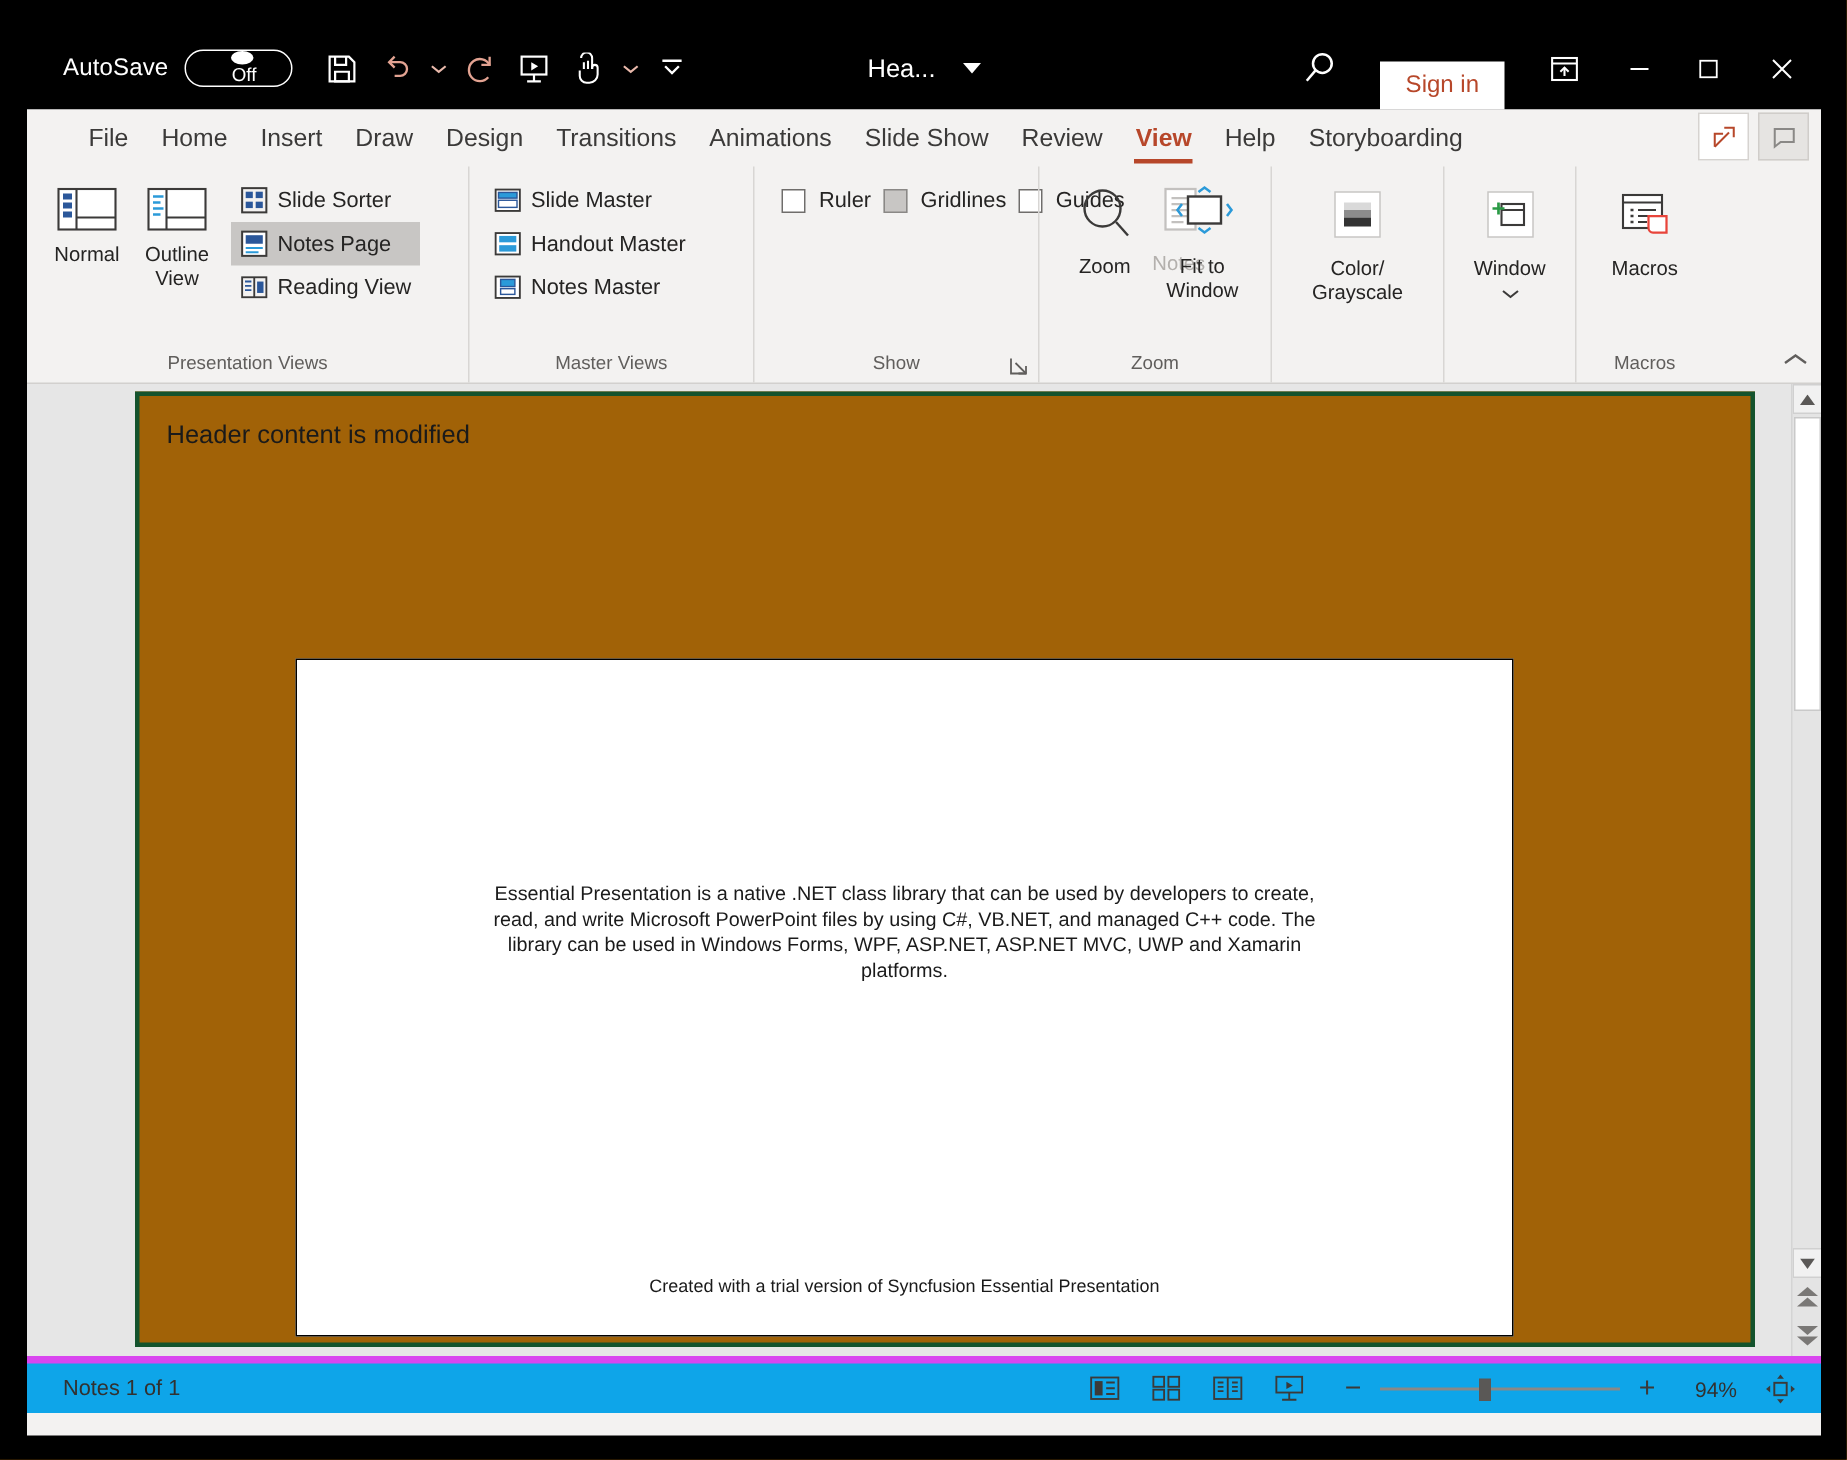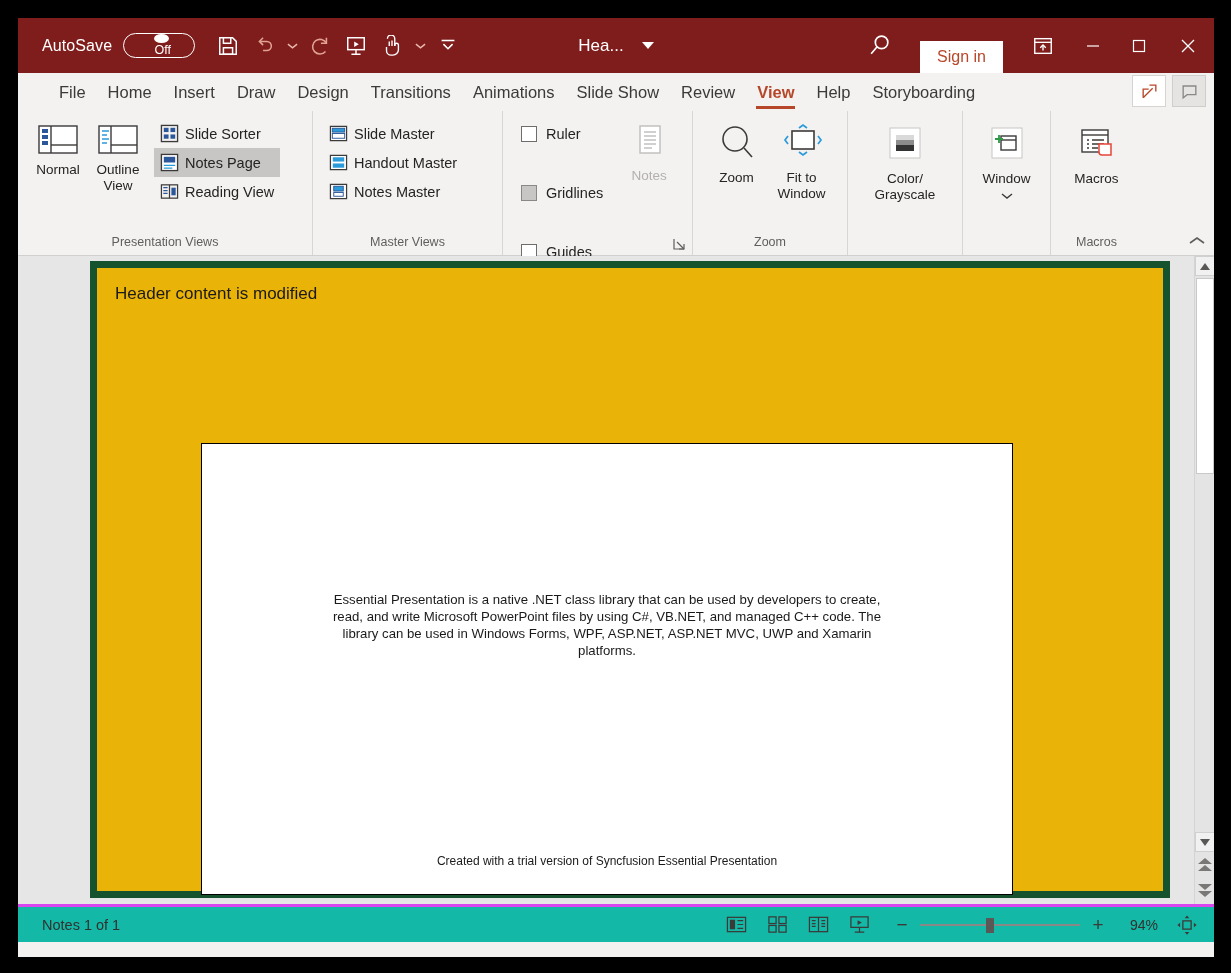--- a/index.html
+++ b/index.html
@@ -12,21 +12,21 @@
   .app-window {
     position: absolute;
     left: 18px; top: 18px;
     width: 1196px; height: 939px;
     background: #f3f2f1;
     overflow: hidden;
   }
 
   
   .titlebar {
-    height: 55px; background: #7f1d1d;
+    height: 55px; background: #000000;
     display: flex; align-items: center;
     position: relative;
   }
   .autosave-label {
     color: #fff; font-size: 16px; margin-left: 24px; letter-spacing: .1px;
   }
   .toggle {
     margin-left: 11px; width: 72px; height: 25px; border-radius: 13px;
     border: 1.5px solid #ffffff; display: flex; align-items: center;
     position: relative;
@@ -125,21 +125,21 @@
   .collapse-ribbon {
     position: absolute; right: 8px; bottom: 4px; color: #605e5c; cursor: pointer;
   }
 
   
   .workspace {
     position: relative; height: 648px; background: #e6e6e6; overflow: hidden;
   }
   .notes-page {
     position: absolute; left: 72px; top: 5px; width: 1080px; height: 637px;
-    background: #eab308; border: 7px solid #14532d;
+    background: #a16207; border: 3px solid #14532d;
   }
   .notes-header {
     position: absolute; left: 18px; top: 16px; font-size: 17px; color: #1a1a1a;
   }
   .slide-box {
     position: absolute; left: 104px; top: 175px; width: 812px; height: 452px;
     border: 1.6px solid #000; background: #fff;
   }
   .slide-body {
     position: absolute; left: 50%; top: 148px; transform: translateX(-50%);
@@ -161,21 +161,21 @@
     display: flex; align-items: center; justify-content: center; cursor: pointer;
   }
   .vs-thumb {
     position: absolute; left: 1px; top: 22px; width: 18px; height: 196px;
     background: #fff; border: 1px solid #c9c9c9;
   }
   .vs-bottom { position: absolute; left: 0; bottom: 0; width: 20px; }
 
   
   .statusbar {
-    height: 38px; background: #14b8a6; border-top: 3px solid #d946ef;
+    height: 38px; background: #0ea5e9; border-top: 5px solid #d946ef;
     display: flex; align-items: center; padding: 0 8px 0 24px;
   }
   .status-text { font-size: 14.5px; color: #323130; }
   .sb-right { margin-left: auto; display: flex; align-items: center; gap: 0; }
   .view-btn {
     width: 41px; height: 30px; display: flex; align-items: center;
     justify-content: center; cursor: pointer; color: #3b3a39;
   }
   .zoom-ctl { display: flex; align-items: center; gap: 10px; margin-left: 14px; }
   .zm { font-size: 19px; color: #3b3a39; cursor: pointer; width: 16px; text-align:center;}
@@ -410,21 +410,21 @@
             </svg>
             <span>Notes Master</span>
           </div>
         </div>
       </div>
       <div class="rgroup-label">Master Views</div>
     </div>
 
     <div class="rgroup" style="width:190px">
       <div class="rgroup-body" style="padding-left:14px;">
-        <div style="display:flex;flex-direction:column;padding-top:2px;gap:30px;">
+        <div style="display:flex;flex-direction:row;padding-top:2px;">
           <div class="check-row">
             <span class="cbox"></span>
             <span>Ruler</span>
           </div>
           <div class="check-row">
             <span class="cbox filled"></span>
             <span>Gridlines</span>
           </div>
           <div class="check-row">
             <span class="cbox"></span>

